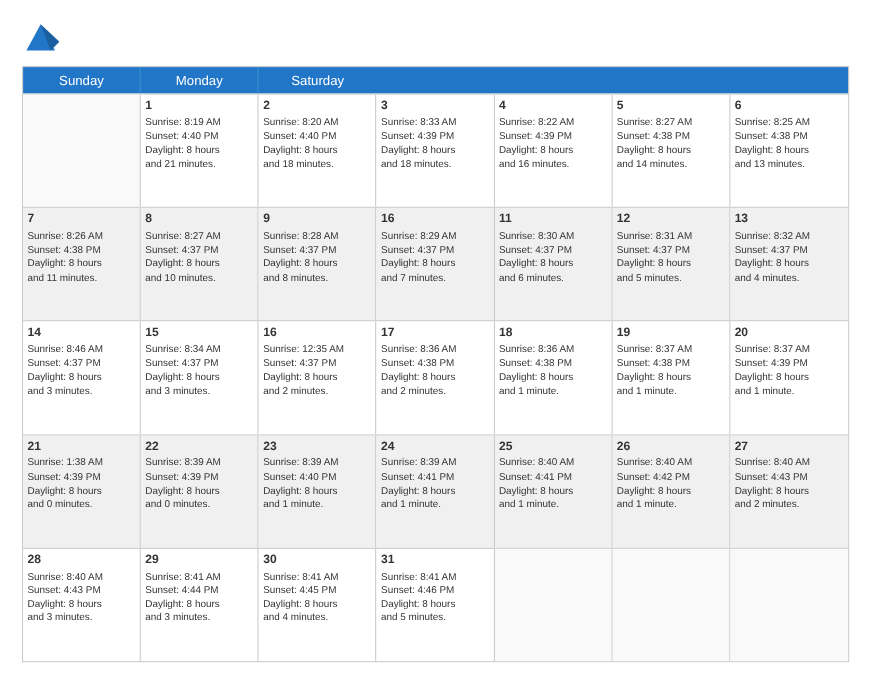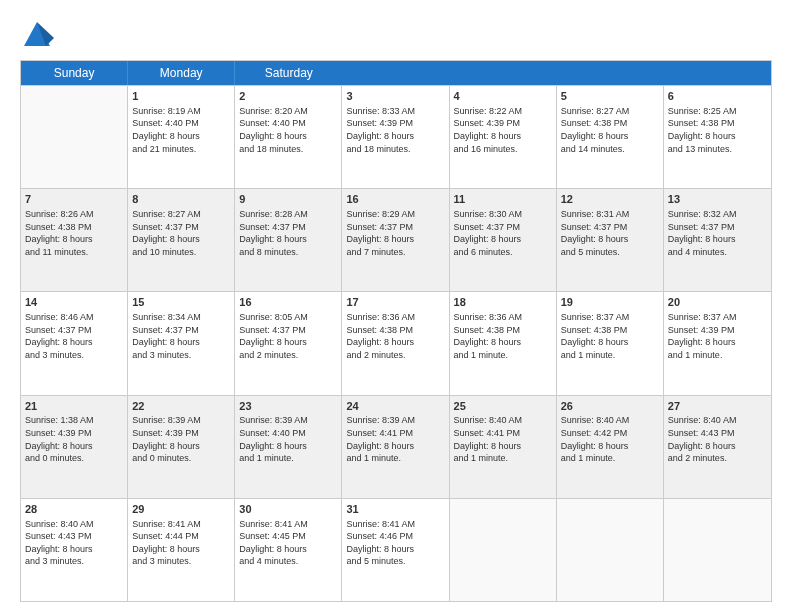--- a/index.html
+++ b/index.html
@@ -241,21 +241,21 @@
           </div>
           <div class="cal-cell">
             <span class="day-num">15</span>
             <div class="cell-text">Sunrise: 8:34 AM</div>
             <div class="cell-text">Sunset: 4:37 PM</div>
             <div class="cell-text">Daylight: 8 hours</div>
             <div class="cell-text">and 3 minutes.</div>
           </div>
           <div class="cal-cell">
             <span class="day-num">16</span>
-            <div class="cell-text">Sunrise: 8:05 AM</div>
+            <div class="cell-text">Sunrise: 12:35 AM</div>
             <div class="cell-text">Sunset: 4:37 PM</div>
             <div class="cell-text">Daylight: 8 hours</div>
             <div class="cell-text">and 2 minutes.</div>
           </div>
           <div class="cal-cell">
             <span class="day-num">17</span>
             <div class="cell-text">Sunrise: 8:36 AM</div>
             <div class="cell-text">Sunset: 4:38 PM</div>
             <div class="cell-text">Daylight: 8 hours</div>
             <div class="cell-text">and 2 minutes.</div>

